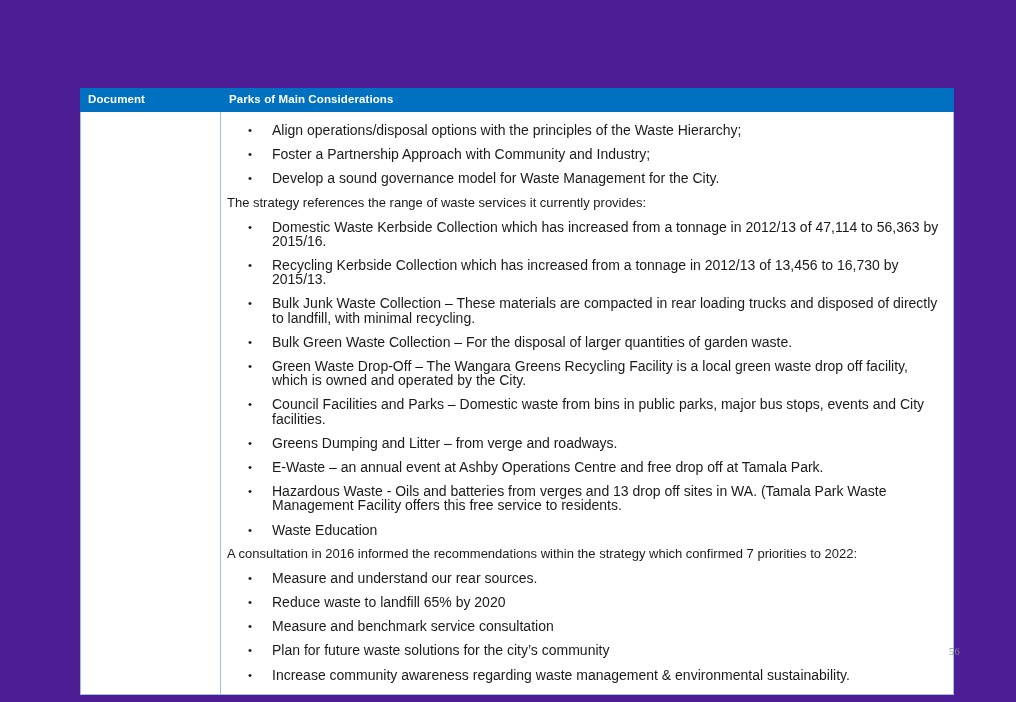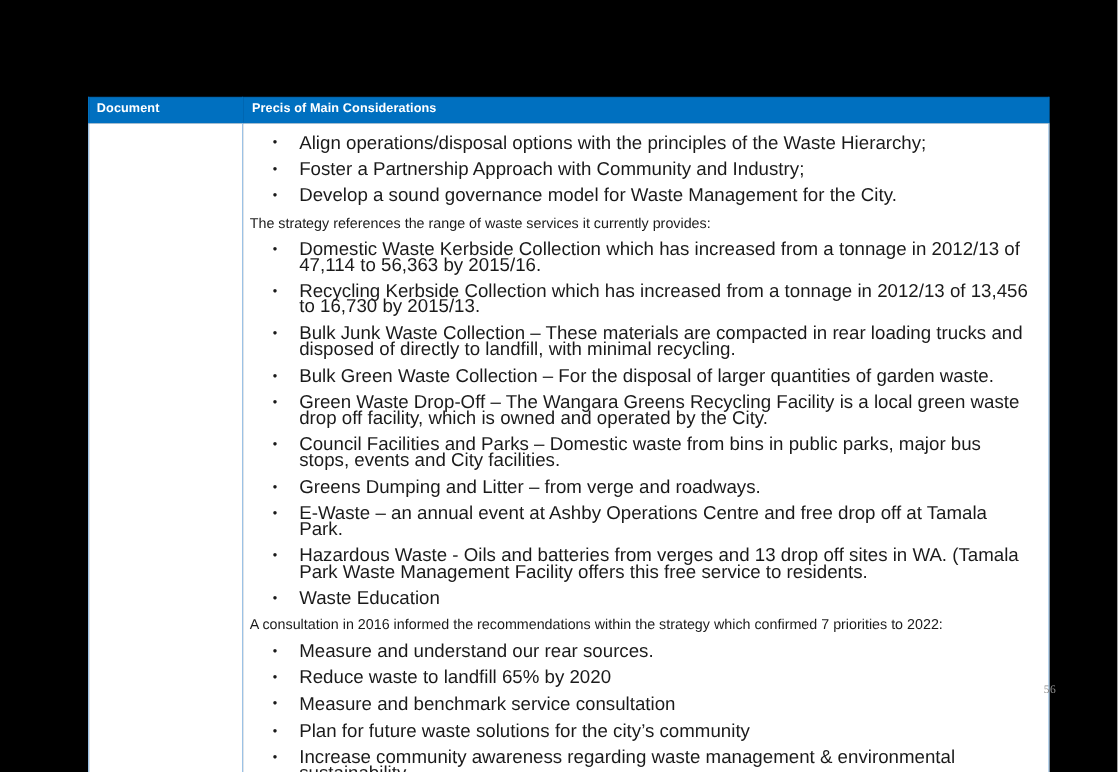--- a/index.html
+++ b/index.html
@@ -14,21 +14,21 @@
     font-family: "Liberation Sans", sans-serif;
     color: #000000;
     overflow: hidden;
   }
 
   #page {
     position: absolute;
     left: 0; top: 0;
     width: 1016px;
     height: 702px;
-    background: #000000;
+    background: #4c1d95;
   }
 
   
   #considerations-table {
     position: absolute;
     left: 80px;
     top: 88px;
     width: 873px;
     border-collapse: collapse;
     table-layout: fixed;
@@ -75,21 +75,21 @@
   }
 
   ul.bullets {
     list-style: none;
     margin: 0;
     padding: 0;
   }
 
   ul.bullets > li {
     position: relative;
-    font-size: 17px;
+    font-size: 14px;
     line-height: 14.2px;
     color: #1a1a1a;
     padding: 5px 0 5px 45px;
     margin: 0;
   }
 
   ul.bullets > li::before {
     content: "\2022";
     position: absolute;
     left: 21px;
@@ -98,41 +98,41 @@
     line-height: 14.2px;
     color: #1a1a1a;
   }
 
   
 
   
   #page-number {
     position: absolute;
     right: 56px;
-    top: 622px;
+    top: 646px;
     font-family: "Liberation Serif", serif;
     font-size: 10.5px;
     color: #8a8a8a;
     letter-spacing: 0.3px;
   }
 </style>
 </head>
 <body>
 
 <div id="page">
 
   <table id="considerations-table">
     <colgroup>
       <col class="col-doc">
       <col class="col-precis">
     </colgroup>
     <thead>
       <tr>
         <th class="th-doc">Document</th>
-        <th class="th-precis">Precis of Main Considerations</th>
+        <th class="th-precis">Parks of Main Considerations</th>
       </tr>
     </thead>
     <tbody>
       <tr>
         <td class="cell-doc"></td>
         <td class="cell-precis">
           <div id="precis-content">
               <ul class="bullets">
                 <li>Align operations/disposal options with the principles of the Waste Hierarchy;</li>
                 <li>Foster a Partnership Approach with Community and Industry;</li>

